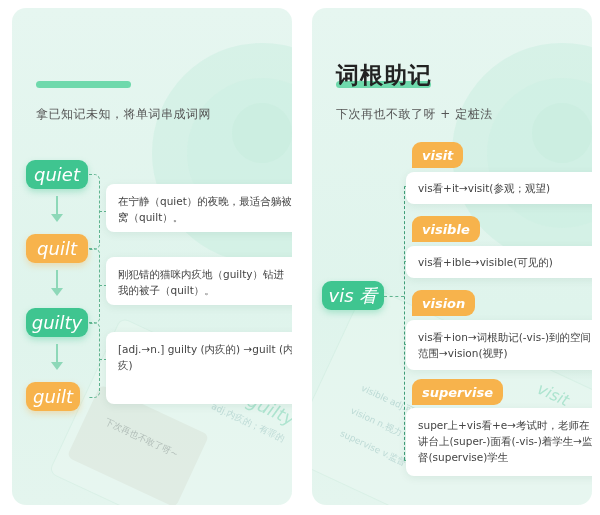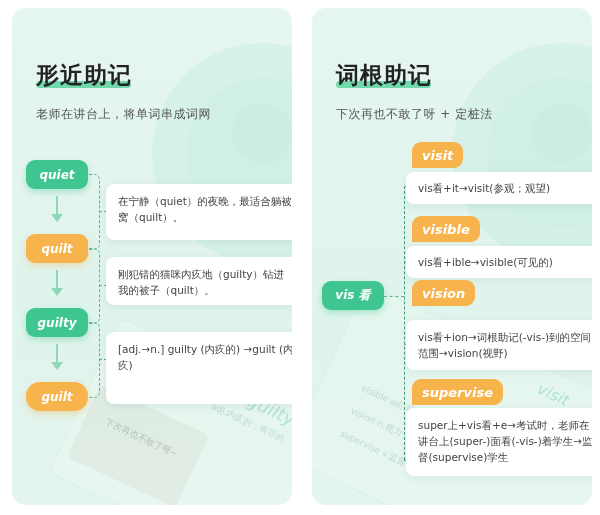--- a/index.html
+++ b/index.html
@@ -9,22 +9,22 @@
            overflow:hidden; background:linear-gradient(180deg,#e6f6f0 0%,#dff4ec 60%,#e4f5ee 100%); }
   .panel.left { left:12px; }
   .panel.right { left:312px; }
   .ring { position:absolute; border-radius:50%; }
   .ring.r1 { width:220px; height:220px; right:-80px; top:35px; background:rgba(190,236,218,0.35); }
   .ring.r2 { width:150px; height:150px; right:-45px; top:70px; background:rgba(205,240,226,0.45); }
   .ring.r3 { width:60px; height:60px; right:0px; top:95px; background:rgba(200,236,222,0.6); }
   .title { position:absolute; left:24px; top:52px; font-size:23px; font-weight:bold; color:#222; letter-spacing:1px; }
   .title-bar { position:absolute; left:24px; top:73px; width:95px; height:7px; border-radius:4px; background:#6fd9ac; }
   .subtitle { position:absolute; left:24px; top:98px; font-size:12px; color:#555; letter-spacing:0.5px; }
-  .pill { position:absolute; height:29px; border-radius:9px; color:#fff; font-style:italic; font-weight:bold;
-          font-size:12px; display:flex; align-items:center; justify-content:center; }
+  .pill { position:absolute; height:29px; border-radius:9px; color:#fff; font-style:italic; font-weight:normal;
+          font-size:18px; display:flex; align-items:center; justify-content:center; }
   .pill.green { background:#3fc590; box-shadow:0 3px 6px rgba(63,197,144,0.35); }
   .pill.orange { background:#f7b34c; box-shadow:0 3px 6px rgba(247,179,76,0.35); }
   .arrow { position:absolute; width:2px; background:#8dd8b8; }
   .arrow::after { content:""; position:absolute; left:-5px; bottom:-6px; border-left:6px solid transparent;
                   border-right:6px solid transparent; border-top:8px solid #8dd8b8; }
   .card { position:absolute; background:#fff; border-radius:8px; box-shadow:0 2px 8px rgba(0,80,50,0.08);
           font-size:10.5px; color:#444; line-height:16px; padding:9px 12px; box-sizing:border-box; }
   .bracket { position:absolute; border:1px dashed #5fb48f; border-left:none; border-radius:0 6px 6px 0; }
   .tick { position:absolute; height:0; border-top:1px dashed #5fb48f; }
   .vline { position:absolute; width:0; border-left:1px dashed #3f9e78; }
@@ -44,40 +44,39 @@
 
   <div class="mock" style="left:60px;top:360px;width:280px;height:170px;">
     <div class="mock-sheet" style="position:absolute;left:0;top:0;width:280px;height:170px;"></div>
     <div class="mock-text" style="left:150px;top:10px;font-size:18px;color:#4fc79a;font-style:italic;">guilty</div>
     <div class="mock-text" style="left:120px;top:36px;">adj.内疚的；有罪的</div>
     <div class="mock-text" style="left:30px;top:40px;background:#9fdcc2;color:#fff;padding:1px 5px;border-radius:3px;">quilt</div>
     <div style="position:absolute;left:10px;top:70px;width:120px;height:80px;background:#d9ddd0;border-radius:6px;"></div>
     <div class="mock-text" style="left:30px;top:95px;color:#555;">下次再也不敢了呀~</div>
   </div>
 
-  <div class="title" style="z-index:2;">形近助记</div>
   <div class="title-bar"></div>
-  <div class="subtitle">老师在讲台上，将单词串成词网</div>
+  <div class="subtitle">拿已知记未知，将单词串成词网</div>
 
   <div class="pill green" style="left:14px;top:152px;width:62px;">quiet</div>
   <div class="arrow" style="left:44px;top:188px;height:20px;"></div>
   <div class="pill orange" style="left:14px;top:226px;width:62px;">quilt</div>
   <div class="arrow" style="left:44px;top:262px;height:20px;"></div>
   <div class="pill green" style="left:14px;top:300px;width:62px;">guilty</div>
   <div class="arrow" style="left:44px;top:336px;height:20px;"></div>
-  <div class="pill orange" style="left:14px;top:374px;width:62px;border-radius:14px;">guilt</div>
+  <div class="pill orange" style="left:14px;top:374px;width:54px;">guilt</div>
 
   <div class="bracket" style="left:77px;top:166px;width:10px;height:74px;"></div>
   <div class="tick" style="left:87px;top:203px;width:8px;"></div>
   <div class="bracket" style="left:77px;top:240px;width:10px;height:74px;"></div>
   <div class="tick" style="left:87px;top:277px;width:8px;"></div>
   <div class="bracket" style="left:77px;top:314px;width:10px;height:74px;"></div>
   <div class="tick" style="left:87px;top:351px;width:8px;"></div>
 
-  <div class="card" style="left:94px;top:176px;width:200px;height:56px;">
+  <div class="card" style="left:94px;top:176px;width:200px;height:48px;">
     <span>在宁静（quiet）的夜晚，最适合躺被窝（quilt）。</span>
   </div>
   <div class="card" style="left:94px;top:249px;width:200px;height:48px;">
     <span>刚犯错的猫咪内疚地（guilty）钻进我的被子（quilt）。</span>
   </div>
   <div class="card" style="left:94px;top:324px;width:200px;height:72px;">
     <span>[adj.→n.] guilty (内疚的) →guilt (内疚)</span>
   </div>
 </div>
 
@@ -112,19 +111,19 @@
   <div class="tag" style="left:100px;top:134px;">visit</div>
 
   <div class="card" style="left:94px;top:238px;width:200px;height:32px;padding-top:8px;">
     <span>vis看+ible→visible(可见的)</span>
   </div>
   <div class="tag" style="left:100px;top:208px;">visible</div>
 
   <div class="card" style="left:94px;top:312px;width:200px;height:50px;">
     <span>vis看+ion→词根助记(-vis-)到的空间范围→vision(视野)</span>
   </div>
-  <div class="tag" style="left:100px;top:272px;">vision</div>
+  <div class="tag" style="left:100px;top:282px;">vision</div>
 
   <div class="card" style="left:94px;top:400px;width:200px;height:68px;">
     <span>super上+vis看+e→考试时，老师在讲台上(super-)面看(-vis-)着学生→监督(supervise)学生</span>
   </div>
   <div class="tag" style="left:100px;top:371px;">supervise</div>
 </div>
 
 </body></html>

